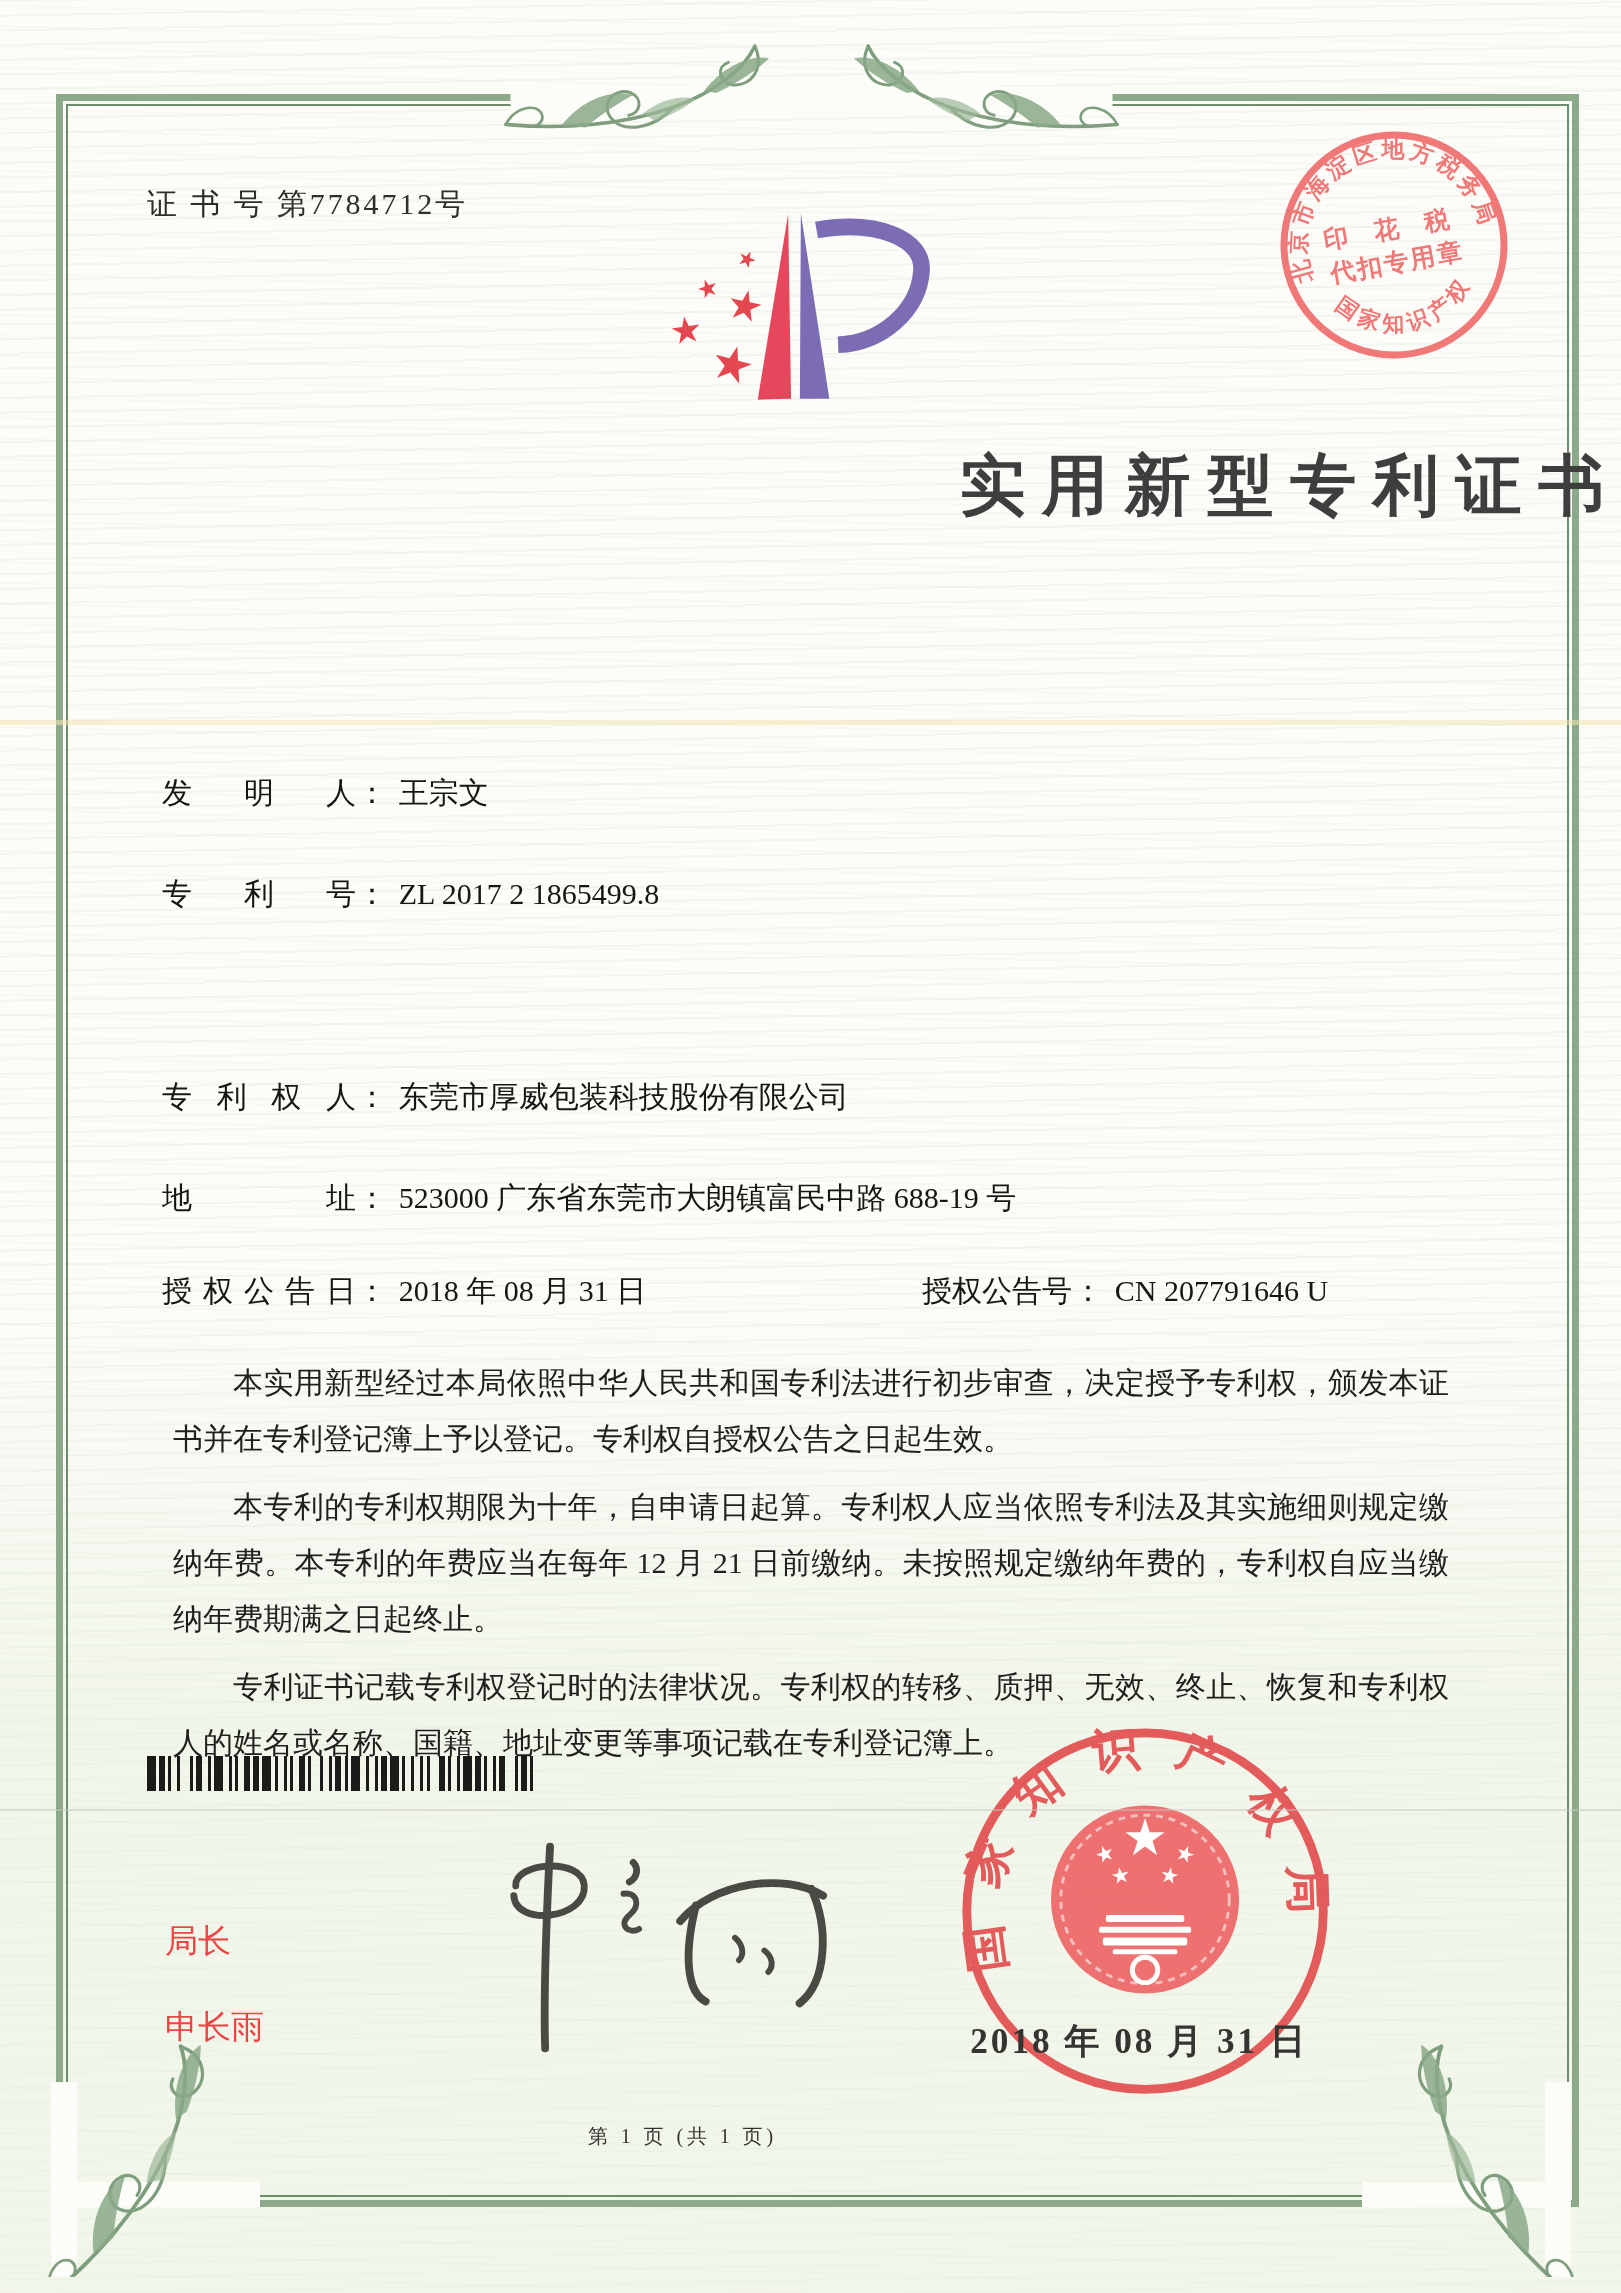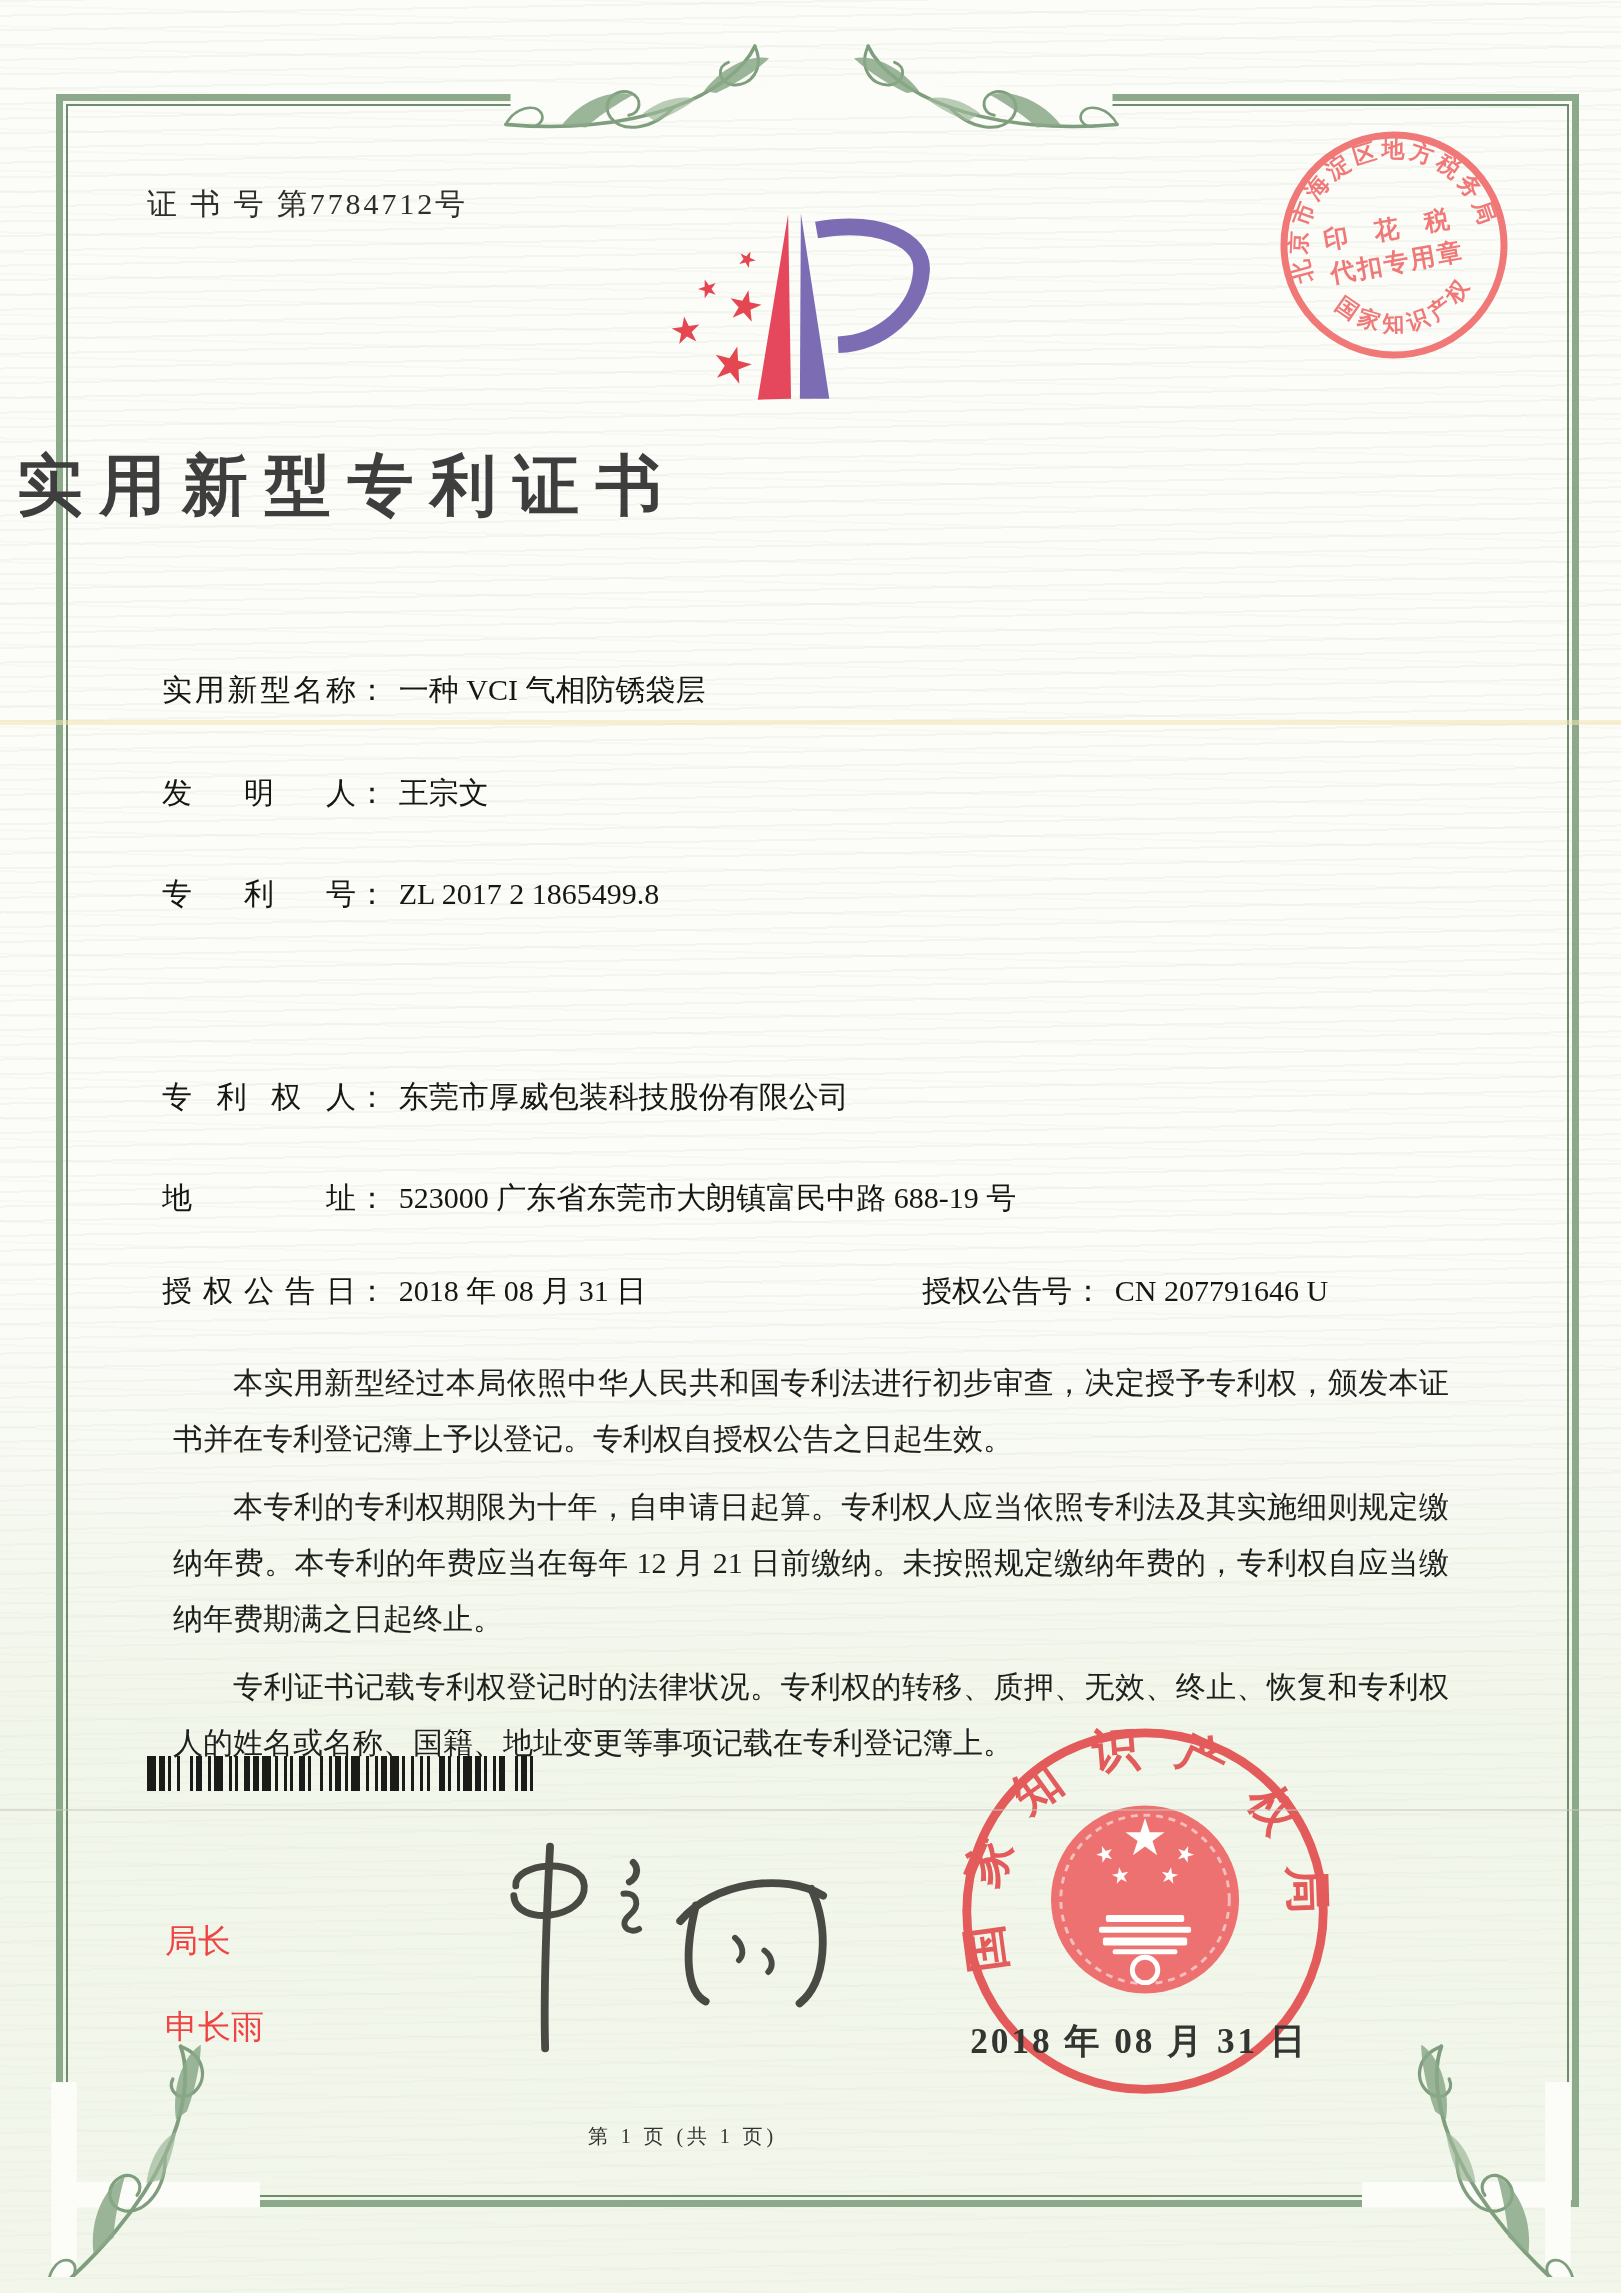--- a/index.html
+++ b/index.html
@@ -20,21 +20,21 @@
          border:7.8px solid #8caa8a;}
   .frame-inner{position:absolute;inset:2.9px;border:2px solid #6d8d6c;}
   .artifact-yellow{position:absolute;left:0;top:720px;width:1621px;height:4.9px;
          background:rgba(242,228,176,0.55);z-index:6;}
   .artifact-grey{position:absolute;left:0;top:1809px;width:1621px;height:2px;
          background:rgba(200,200,194,0.5);z-index:6;}
   .ornament{position:absolute;z-index:3;}
   .cert-no{position:absolute;left:147px;top:184px;font-size:30px;letter-spacing:2.9px;color:#2e2e2c;z-index:4;}
   .logo{position:absolute;left:593px;top:178px;z-index:4;}
   .tax-stamp{position:absolute;left:1274px;top:125px;z-index:5;opacity:.92;}
-  .title{position:absolute;left:0;top:441px;width:1621px;text-align:left;
+  .title{position:absolute;left:0;top:441px;width:1621px;text-align:right;
          font-size:66px;font-weight:700;letter-spacing:16.7px;text-indent:16.7px;color:#3e3e3e;z-index:4;}
   .row{position:absolute;left:162px;width:1304px;font-size:30px;color:#161614;z-index:4;white-space:nowrap;}
   .lbl{display:inline-block;width:194px;text-align:justify;text-align-last:justify;}
   .colon{margin-left:1px;}
   .val{margin-left:11.8px;}
   .row .col2{position:absolute;left:760px;top:0;}
   .paras{position:absolute;left:161px;top:1343px;width:1300px;z-index:4;}
   .paras p{margin:12px;font-size:30px;line-height:56px;text-align:justify;text-indent:2em;color:#1f1f1d;}
   .barcode{position:absolute;left:147px;top:1756px;width:505px;height:35px;z-index:4;}
   .barcode i{position:absolute;top:0;bottom:0;background:#1b1b1a;}
@@ -116,23 +116,20 @@
       <text x="120" y="112" font-size="25" font-weight="bold" letter-spacing="10" text-anchor="middle">印 花 税</text>
       <text x="120" y="146" font-size="25" font-weight="bold" letter-spacing="2" text-anchor="middle">代扣专用章</text>
       <text font-size="22" font-weight="bold" letter-spacing="5">
         <textPath href="#taxBottomArc" xlink:href="#taxBottomArc" startOffset="2">国家知识产权局</textPath>
       </text>
     </g>
   </svg>
 
   <div class="title">实用新型专利证书</div>
 
-  <div class="row" style="top:670px">
-    <span class="lbl">实用新型名称</span><span class="colon">：</span><span class="val">一种 VCI 气相防锈袋层</span>
-  </div>
   <div class="row" style="top:773px">
     <span class="lbl">发明人</span><span class="colon">：</span><span class="val">王宗文</span>
   </div>
   <div class="row" style="top:874px">
     <span class="lbl">专利号</span><span class="colon">：</span><span class="val">ZL 2017 2 1865499.8</span>
   </div>
   <div class="row" style="top:1077px">
     <span class="lbl">专利权人</span><span class="colon">：</span><span class="val">东莞市厚威包装科技股份有限公司</span>
   </div>
   <div class="row" style="top:1178px">

